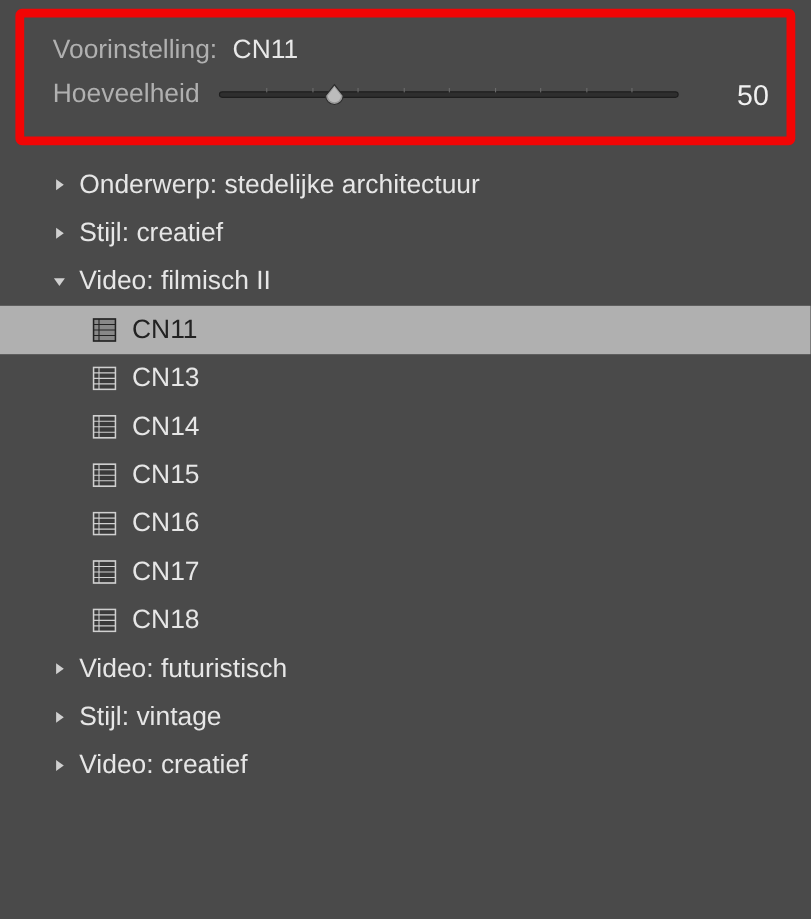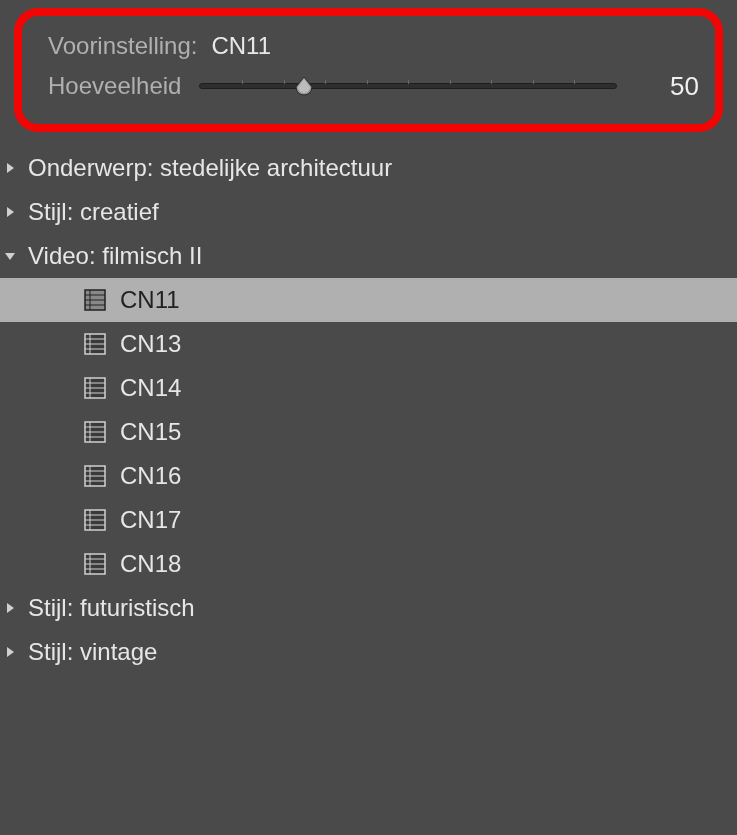--- a/index.html
+++ b/index.html
@@ -3,21 +3,21 @@
 <meta charset="utf-8">
 <style>
   * { box-sizing: border-box; margin: 0; padding: 0; }
   html, body { width: 737px; height: 835px; background: #4a4a4a; font-family: "Segoe UI", Arial, sans-serif; overflow: hidden; }
   .panel { width: 737px; height: 835px; background: #4a4a4a; }
 
   
   .highlight-box {
     margin: 8px 14px 12px 14px;
     border: 8px solid #f20505;
-    border-radius: 24px;
+    border-radius: 6px;
     background: #4a4a4a;
     padding: 10px 16px 18px 26px;
   }
   .row { display: flex; align-items: center; height: 40px; }
   .label { color: #b0b0b0; font-size: 24px; }
   .value-light { color: #e8e8e8; font-size: 24px; margin-left: 14px; }
   .slider-wrap { flex: 1; display: flex; align-items: center; margin-left: 12px; }
   .slider-track {
     position: relative;
     flex: 1;
@@ -41,20 +41,21 @@
   .amount-value {
     color: #f0f0f0; font-size: 26px; font-weight: 400;
     width: 56px; text-align: right; margin-left: 20px;
   }
 
   
   .tree { padding: 2px 0 0 0; }
   .tree-row {
     display: flex; align-items: center;
     height: 44px;
+    padding-left: 44px;
     color: #e6e6e6;
     font-size: 24px;
     cursor: default;
   }
   .tree-row.selected {
     background: #b0b0b0;
     color: #222;
   }
   .tree-row .arrow {
     width: 20px; height: 20px; display: inline-flex; align-items: center; justify-content: center;
@@ -212,25 +213,33 @@
           </svg>
         </span>
         <span class="text">CN18</span>
       </div>
       <div class="tree-row">
         <span class="arrow">
           <svg width="16" height="16" viewBox="0 0 16 16">
             <path d="M5 3 L12 8 L5 13 Z" fill="#d0d0d0"></path>
           </svg>
         </span>
-        <span class="text">Stijl: futuristisch</span>
+        <span class="text">Video: futuristisch</span>
       </div>
       <div class="tree-row">
         <span class="arrow">
           <svg width="16" height="16" viewBox="0 0 16 16">
             <path d="M5 3 L12 8 L5 13 Z" fill="#d0d0d0"></path>
           </svg>
         </span>
         <span class="text">Stijl: vintage</span>
       </div>
+      <div class="tree-row">
+        <span class="arrow">
+          <svg width="16" height="16" viewBox="0 0 16 16">
+            <path d="M5 3 L12 8 L5 13 Z" fill="#d0d0d0"></path>
+          </svg>
+        </span>
+        <span class="text">Video: creatief</span>
+      </div>
     </div>
 
 </div>
 
 </body></html>

